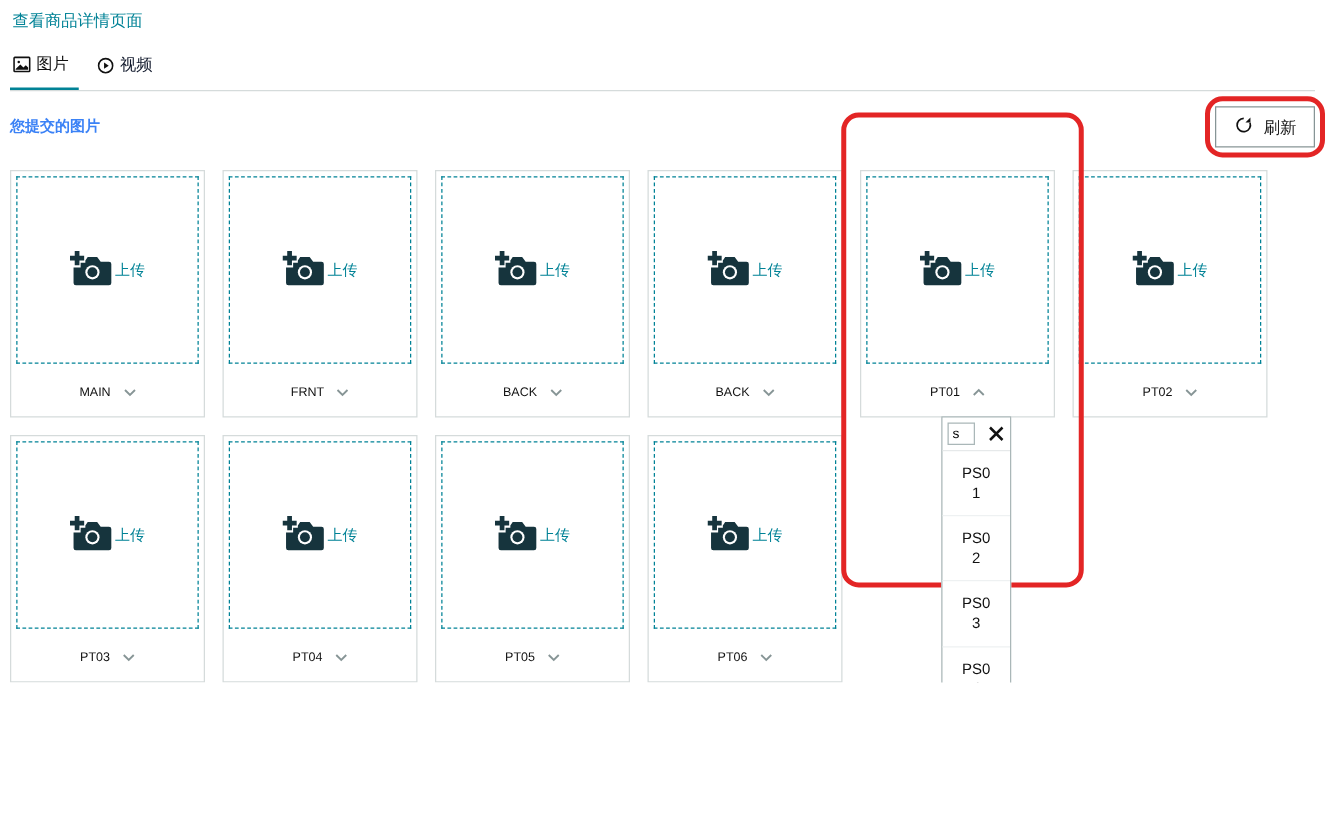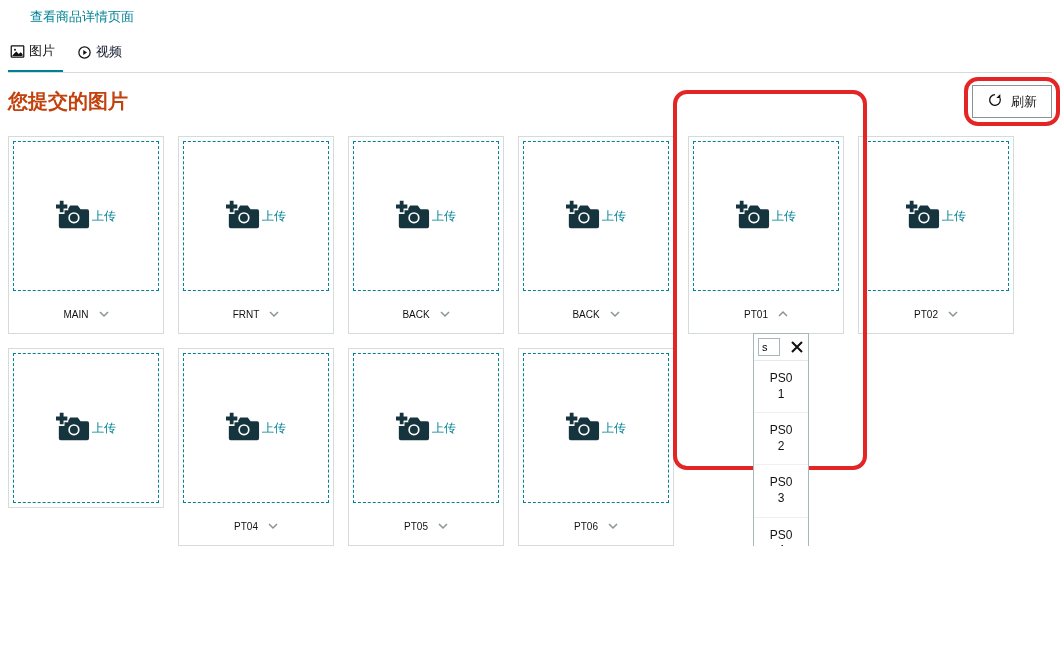--- a/index.html
+++ b/index.html
@@ -1,28 +1,28 @@
 <!DOCTYPE html>
 <html><head>
   <meta charset="utf-8">
   <style>
     * { box-sizing: border-box; margin: 0; padding: 0; }
     body { font-family: Arial, "Microsoft YaHei", sans-serif; background: #fff; font-size: 13px; color: #111; }
 
     .container { width: 1060px; padding: 0 8px; }
 
-    .top-link { color: #008296; font-size: 13px; padding: 8px 2px 6px 2px; display: block; margin-left: 20px; }
+    .top-link { color: #008296; font-size: 13px; padding: 8px 2px 6px 2px; display: block; }
 
     .tabs { display: flex; align-items: center; border-bottom: 1px solid #d5dbdb; padding-bottom: 0; margin-top: 6px; }
     .tab { display: inline-flex; align-items: center; gap: 4px; padding: 4px 8px 10px 2px; margin-right: 12px; cursor: pointer; font-size: 13px; color: #0f172a; }
     .tab.active { border-bottom: 2px solid #008296; color: #111; font-weight: 500; }
     .tab-icon svg { width: 15px; height: 15px; display: block; }
 
     .sub-header { display: flex; justify-content: space-between; align-items: center; padding: 12px 0 4px 0; }
-    .sub-title { font-weight: 700; font-size: 20px; color: #c2410c; }
+    .sub-title { font-weight: 700; font-size: 12px; color: #3b82f6; }
 
     .refresh-wrap { position: relative; }
     .refresh-highlight { position: absolute; top: -8px; right: -8px; bottom: -8px; left: -8px; border: 4px solid #e32525; border-radius: 14px; pointer-events: none; }
     .refresh-btn { display: inline-flex; align-items: center; gap: 8px; border: 1px solid #879596; background: #fff; padding: 6px 14px; font-size: 13px; cursor: pointer; color: #111; }
     .refresh-btn svg { width: 16px; height: 16px; }
 
     .grid { display: flex; flex-wrap: wrap; gap: 14px; margin-top: 14px; align-items: flex-start; }
 
     .card { width: 156px; border: 1px solid #d5dbdb; position: relative; }
     .upload-area { height: 150px; margin: 4px; border: 1px dashed #008296; display: flex; flex-direction: row; align-items: center; justify-content: center; gap: 2px; }
@@ -220,20 +220,28 @@
   </div>
       <div class="card">
     <div class="upload-area">
       <span><svg viewBox="0 0 36 30">
               <path d="M12 4 L8 4 L8 0 L4 0 L4 4 L0 4 L0 8 L4 8 L4 12 L8 12 L8 8 L12 8 Z M13 8 L15 5 L23 5 L26 9 L33 9 A2 2 0 0 1 35 11 L35 27 A2 2 0 0 1 33 29 L5 29 A2 2 0 0 1 3 27 L3 14 L9 14 L9 10 L13 10 Z" fill="#16343d"></path>
               <circle cx="19" cy="18" r="6" fill="#fff"></circle>
               <circle cx="19" cy="18" r="4.2" fill="#16343d"></circle>
             </svg></span>
       <span class="upload-label">上传</span>
     </div>
+    <div class="card-bottom">
+      <span>PT03</span>
+      <span class="chev down">
+            <svg viewBox="0 0 10 10">
+              <path d="M1 3 L5 7 L9 3" fill="none" stroke="#879596" stroke-width="1.5"></path>
+            </svg>
+          </span>
+    </div>
   </div>
       <div class="card">
     <div class="upload-area">
       <span><svg viewBox="0 0 36 30">
               <path d="M12 4 L8 4 L8 0 L4 0 L4 4 L0 4 L0 8 L4 8 L4 12 L8 12 L8 8 L12 8 Z M13 8 L15 5 L23 5 L26 9 L33 9 A2 2 0 0 1 35 11 L35 27 A2 2 0 0 1 33 29 L5 29 A2 2 0 0 1 3 27 L3 14 L9 14 L9 10 L13 10 Z" fill="#16343d"></path>
               <circle cx="19" cy="18" r="6" fill="#fff"></circle>
               <circle cx="19" cy="18" r="4.2" fill="#16343d"></circle>
             </svg></span>
       <span class="upload-label">上传</span>
     </div>

